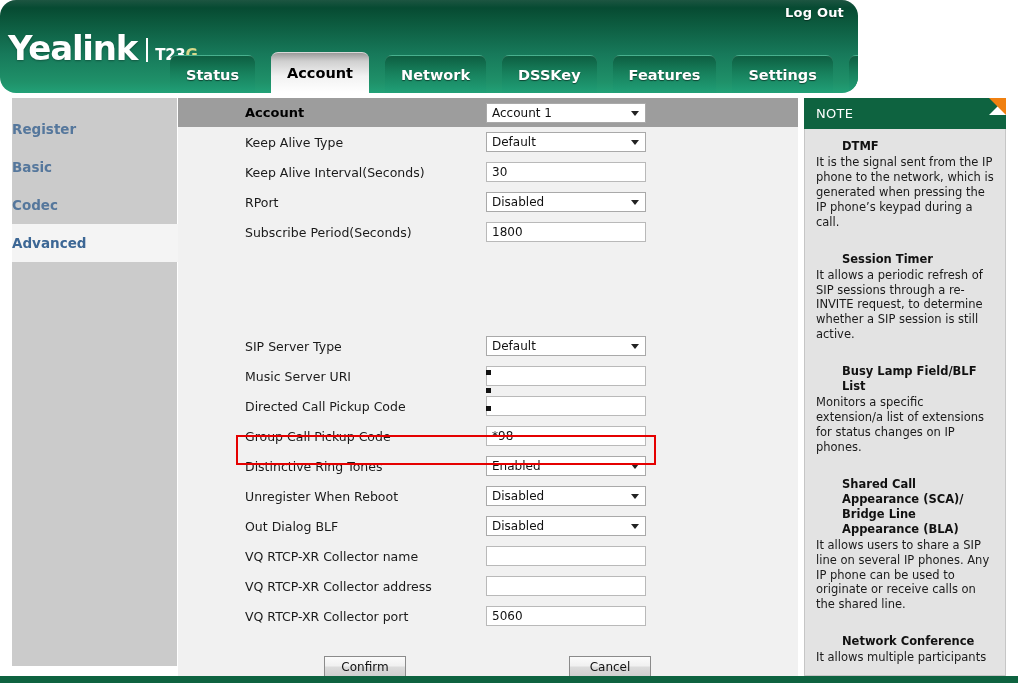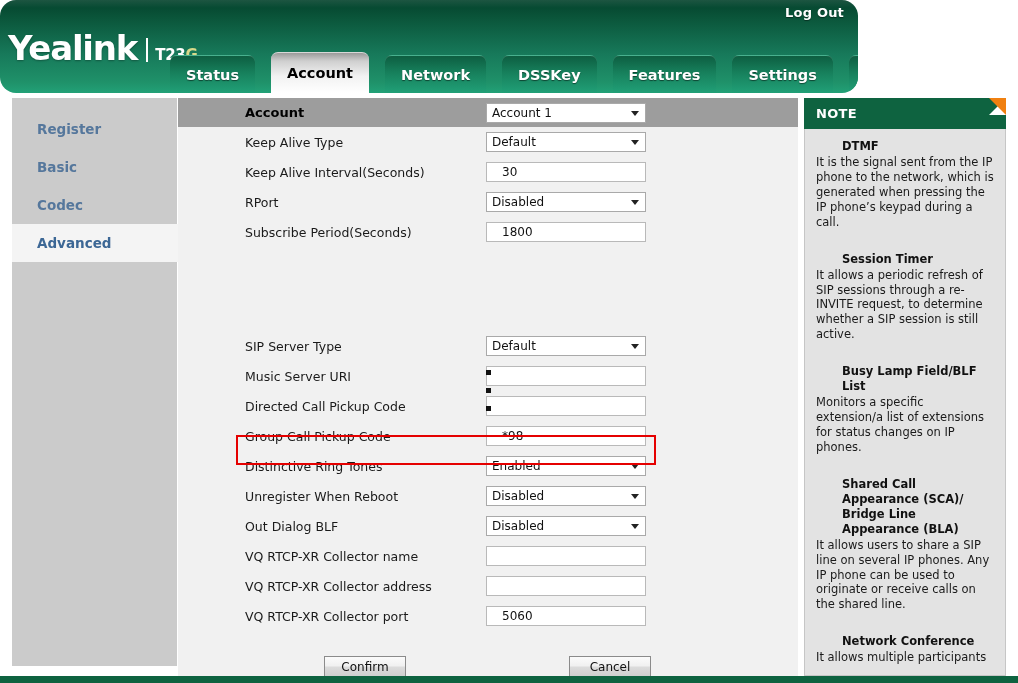--- a/index.html
+++ b/index.html
@@ -118,21 +118,20 @@
   .sidebar {
     position: absolute;
     left: 12px; top: 5px;
     width: 165px; height: 568px;
     background: #cbcbcb;
   }
   .side-item {
     height: 38px;
     display: flex;
     align-items: center;
-    padding-left: 25px;
     color: #55779c;
     font-size: 13.5px;
     font-weight: bold;
     cursor: pointer;
   }
   .side-item:first-child { margin-top: 12px; }
   .side-item.active {
     background: #f4f4f4;
     width: 178px;
     color: #3c6795;
@@ -195,21 +194,21 @@
     border-left: 4.5px solid transparent;
     border-right: 4.5px solid transparent;
     border-top: 5px solid #222222;
   }
   .txt {
     width: 160px; height: 20px;
     background: #ffffff;
     border: 1px solid #b9b9b9;
     font-size: 12px;
     color: #111111;
-    padding-left: 15px;
+    padding-left: 5px;
     display: flex;
     align-items: center;
     cursor: text;
   }
 
   .ellipsis {
     position: absolute;
     left: 308px;
     top: 272px;
     display: flex;
@@ -259,21 +258,21 @@
   }
   .note-head {
     position: relative;
     height: 31px;
     background: #0e6340;
     display: flex;
     align-items: center;
     padding-left: 12px;
     color: #ffffff;
     font-size: 13px;
-    font-weight: bold;
+    font-weight: normal;
     letter-spacing: 0.3px;
     overflow: hidden;
   }
   .note-fold {
     position: absolute;
     right: 0; top: 0;
     width: 0; height: 0;
     border-top: 17px solid #f08010;
     border-left: 17px solid transparent;
   }

